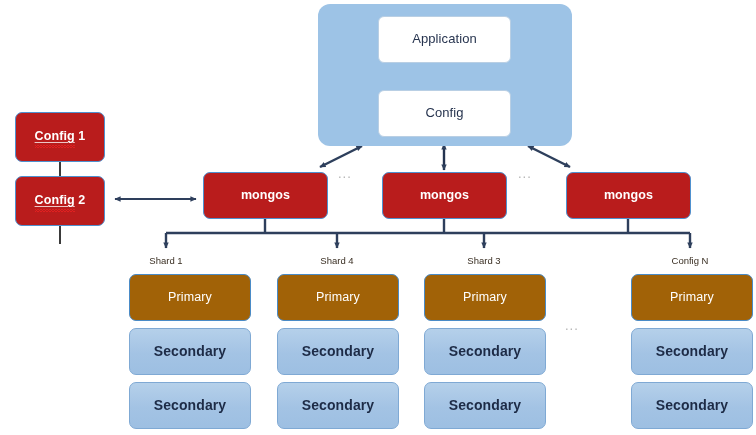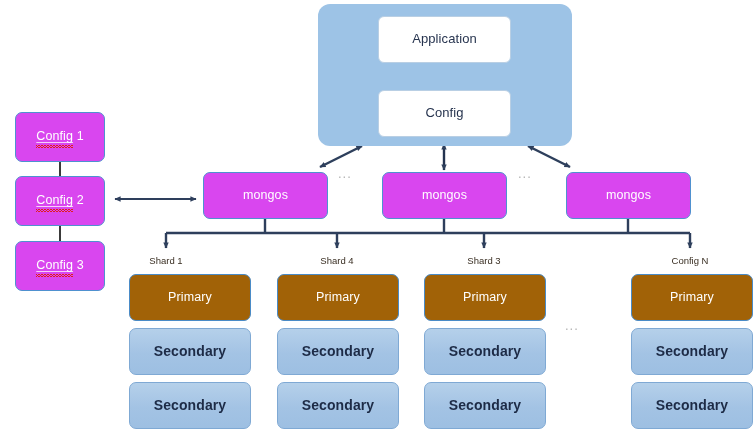--- a/index.html
+++ b/index.html
@@ -49,24 +49,25 @@
   .box-white {
     background: #ffffff;
     border: 1px solid #b9cfe4;
     color: #27344f;
     border-radius: 6px;
     font-size: 13px;
   }
 
   
   .box-blue {
-    background: #d946ef;
+    background: #b91c1c;
     border: 1px solid #4f91cf;
     color: #ffffff;
     font-size: 12.5px;
+    font-weight: bold;
   }
 
   
   .box-primary {
     background: #a16207;
     border: 1px solid #4a8bc7;
     color: #ffffff;
     font-size: 12.5px;
   }
 
@@ -201,23 +202,20 @@
   <div class="vconn" style="left:59px; top:226px; height:18px;"></div>
 
   <div class="box box-blue" style="left:15px; top:112px; width:90px; height:50px;">
     <span><span class="sp">Config</span>&nbsp;<span>1</span></span>
   </div>
 
   <div class="box box-blue" style="left:15px; top:176px; width:90px; height:50px;">
     <span><span class="sp">Config</span>&nbsp;<span>2</span></span>
   </div>
 
-  <div class="box box-blue" style="left:15px; top:241px; width:90px; height:50px;">
-    <span><span class="sp">Config</span>&nbsp;<span>3</span></span>
-  </div>
 
   <div class="box box-blue" style="left:203px; top:172px; width:125px; height:47px;">
     <span>mongos</span>
   </div>
 
   <div class="ellipsis" style="left:338px; top:167px;">...</div>
 
   <div class="box box-blue" style="left:382px; top:172px; width:125px; height:47px;">
     <span>mongos</span>
   </div>

